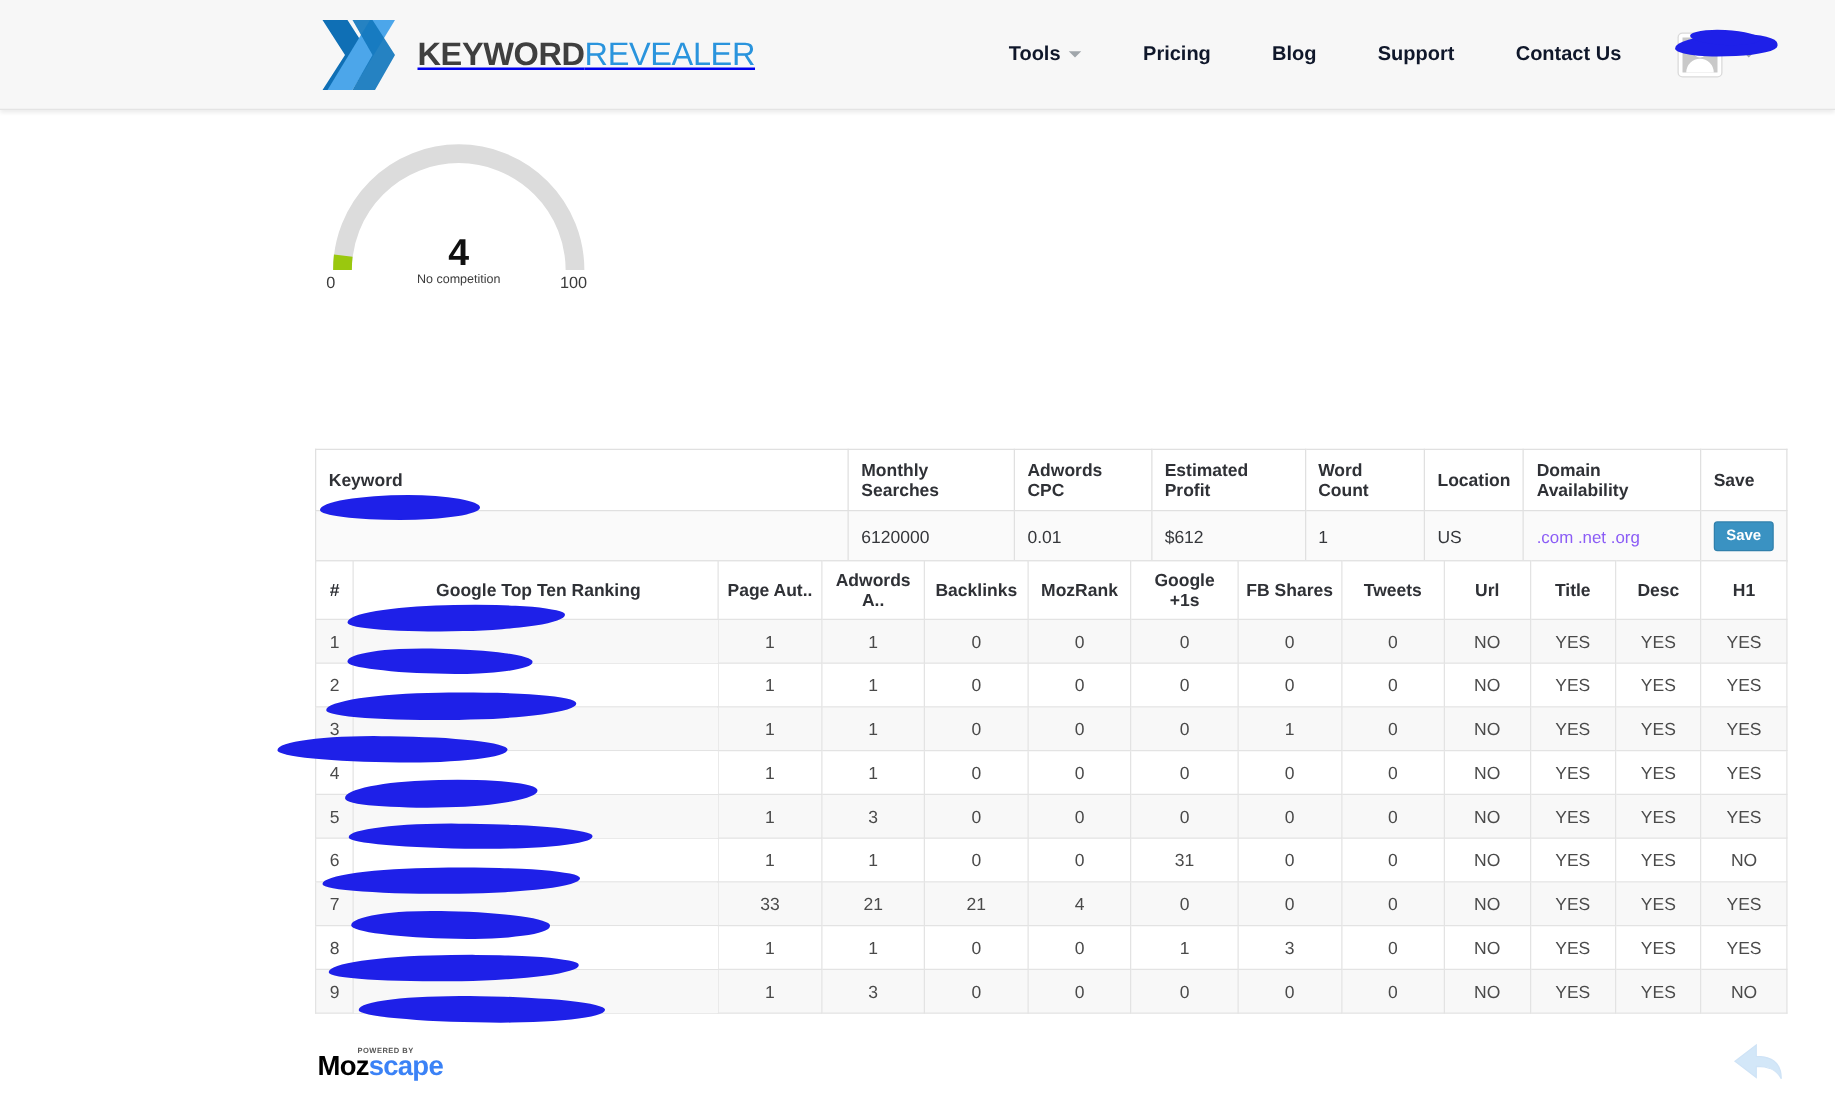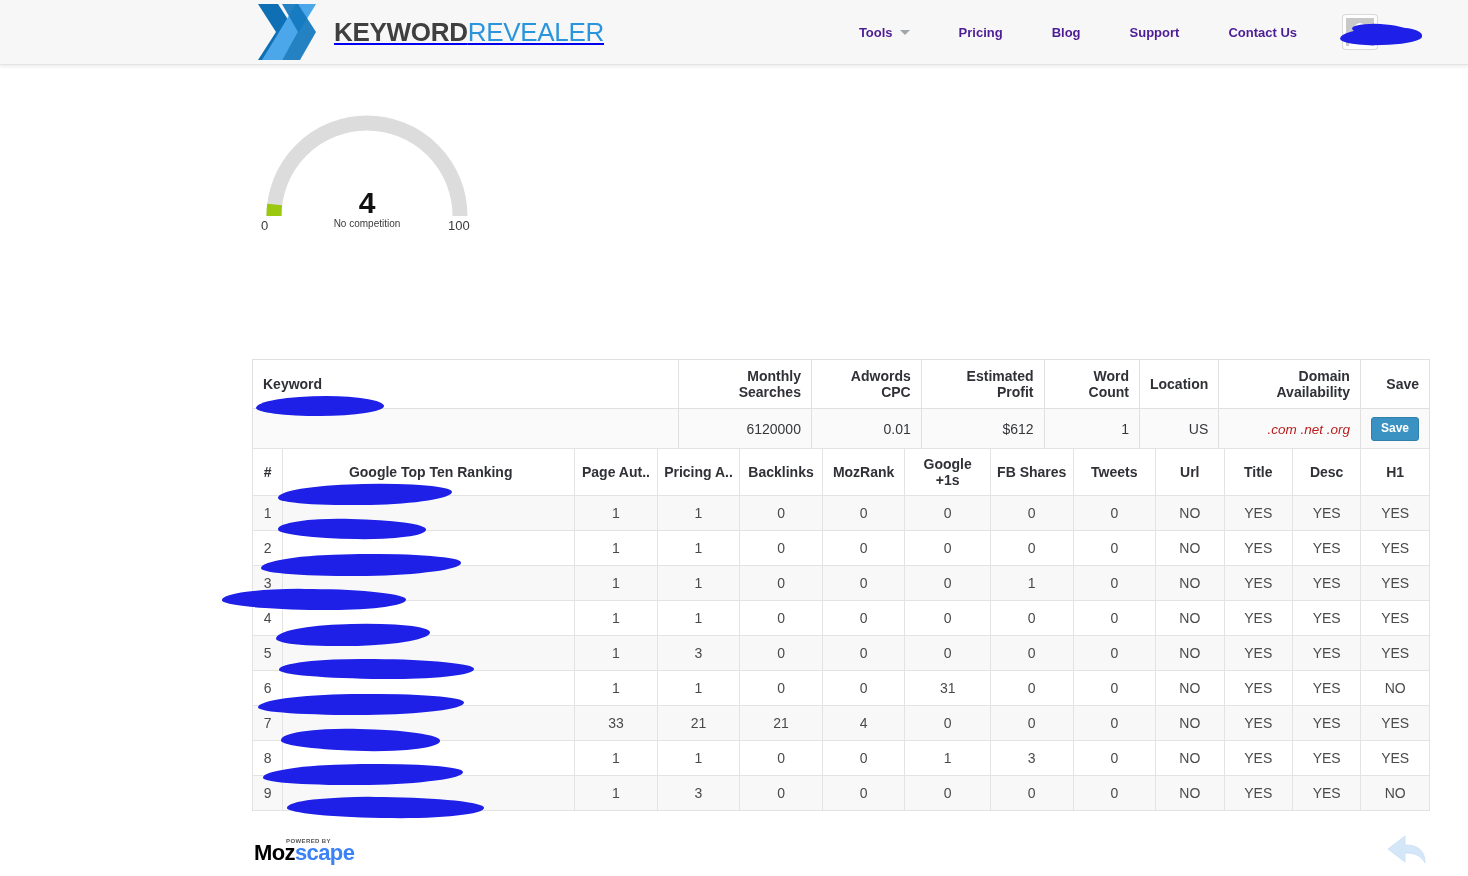--- a/index.html
+++ b/index.html
@@ -7,38 +7,38 @@
     margin: 0; padding: 0;
     width: 1468px; height: 876px;
     background: #ffffff;
     font-family: "Liberation Sans", sans-serif;
     overflow: hidden;
   }
 
   
   .header {
     position: relative;
-    width: 1468px; height: 65px;
+    width: 1468px; height: 88px;
     background: #f7f7f7;
     border-bottom: 1px solid #e4e4e4;
     box-shadow: 0 2px 3px rgba(0,0,0,0.07);
     display: flex; align-items: center;
   }
   .brand { display: flex; align-items: center; margin-left: 252px; }
   .brand-mark { width: 68px; height: 60px; margin-right: 14px; flex: none; }
   .brand-text {
     font-size: 26px; letter-spacing: -0.3px; font-weight: 700;
     white-space: nowrap;
   }
   .brand-text .kw { color: #3f3f3f; }
   .brand-text .rv { color: #2a94dd; font-weight: 400; }
 
   .nav { margin-left: auto; display: flex; align-items: center; padding-right: 18px; }
   .nav-item {
-    color: #4c1d95; font-size: 13px; font-weight: 700;
+    color: #0f172a; font-size: 16px; font-weight: 700;
     text-decoration: none; padding: 6px 2px; margin-right: 45px;
     white-space: nowrap; cursor: pointer;
     display: flex; align-items: center;
   }
   .nav-item:last-of-type { margin-right: 16px; }
   .caret {
     display: inline-block; margin-left: 7px;
     border-left: 5px solid transparent; border-right: 5px solid transparent;
     border-top: 5px solid #a0a6ab;
   }
@@ -106,29 +106,29 @@
 
   
   table { border-collapse: collapse; font-size: 14px; color: #35373b; }
 
   .kw-table {
     position: absolute; left: 252px; top: 359px; width: 1178px;
     background: #ffffff;
   }
   .kw-table th, .kw-table td {
     border: 1px solid #e0e0e0;
-    padding: 8px 10px; text-align: right; vertical-align: middle;
+    padding: 8px 10px; text-align: left; vertical-align: middle;
     font-weight: 400; height: 32px;
   }
   .kw-table th {
     font-weight: 700; color: #2f3136; background: #ffffff; font-size: 14px;
   }
   .kw-table th.kw-col, .kw-table td.kw-col { text-align: left; width: 426px; }
   .kw-table tbody td { background: #fafafa; margin-top: 38px; }
-  .dom-links { color: #b91c1c; cursor: pointer; font-size: 13.5px; font-style: italic; }
+  .dom-links { color: #8b5cf6; cursor: pointer; font-size: 13.5px; }
   .save-btn {
     display: inline-block; background: #3a92c2; color: #ffffff;
     font-size: 12px; font-weight: 700; padding: 3px 9px;
     border-radius: 3px; border: 1px solid #3080ac; cursor: pointer;
     line-height: 1.3;
   }
 
   .rank-table {
     position: absolute; left: 252px; top: 448px; width: 1178px;
   }
@@ -256,21 +256,21 @@
   </tbody>
 </table>
 <div class="redact" style="left:256px; top:396px; width:128px; height:20px; border-radius:55% 45% 50% 50% / 60% 50% 50% 40%;"></div>
 
 <table class="rank-table">
   <thead>
     <tr>
       <th class="c-num">#</th>
       <th class="c-rank" style="text-align:center">Google Top Ten Ranking</th>
       <th class="c-d">Page Aut..</th>
-      <th class="c-d">Pricing A..</th>
+      <th class="c-d">Adwords A..</th>
       <th class="c-d">Backlinks</th>
       <th class="c-d">MozRank</th>
       <th class="c-g">Google +1s</th>
       <th class="c-d">FB Shares</th>
       <th class="c-d">Tweets</th>
       <th class="c-s">Url</th>
       <th class="c-s">Title</th>
       <th class="c-s">Desc</th>
       <th class="c-s">H1</th>
     </tr>

